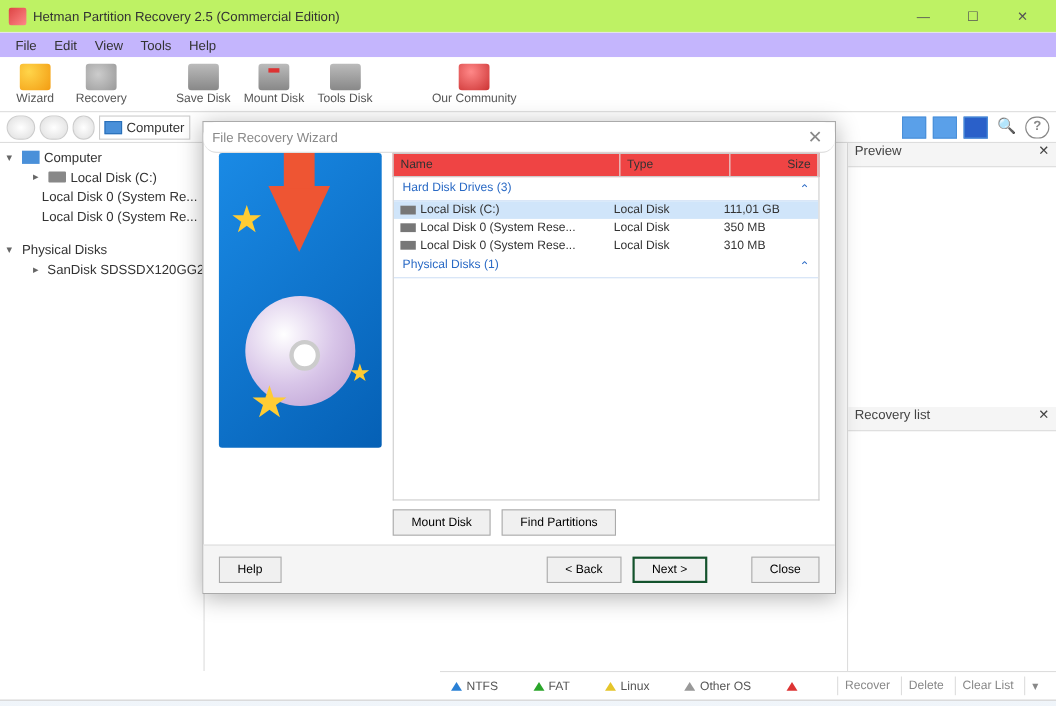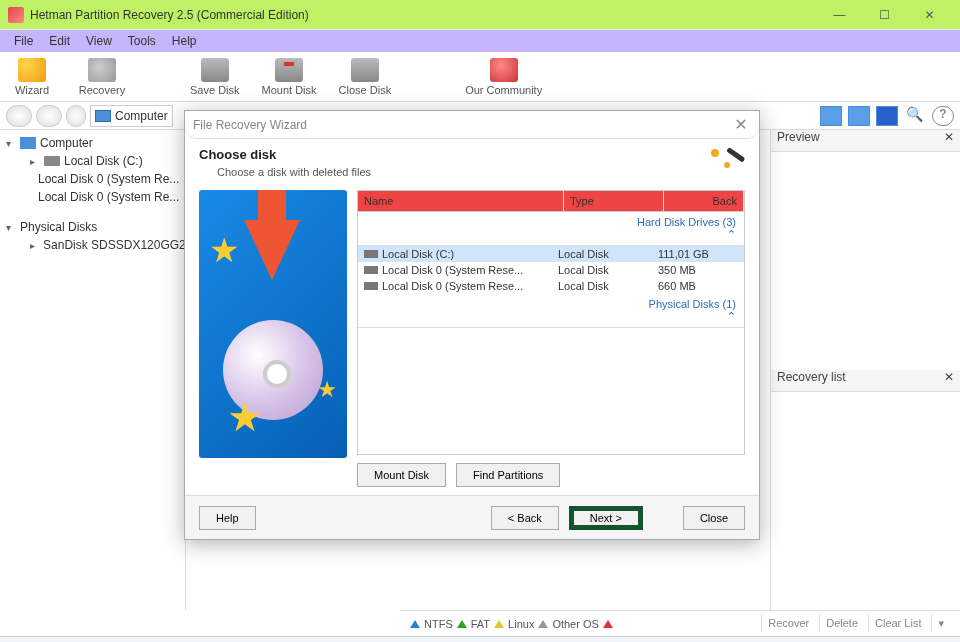--- a/index.html
+++ b/index.html
@@ -10,21 +10,21 @@
 .titlebar .app-icon { width: 16px; height: 16px; margin-right: 6px; background: linear-gradient(135deg,#d44,#f88); border-radius: 2px; }
 .titlebar .title { flex: 1; font-size: 12px; color: #333; }
 .titlebar .win-controls { display: flex; }
 .titlebar .win-controls div { width: 45px; height: 30px; display: flex; align-items: center; justify-content: center; cursor: pointer; color: #555; }
 
 
 .menubar { height: 22px; background: #c4b5fd; display: flex; align-items: center; padding: 0 6px; font-size: 12px; }
 .menubar span { padding: 2px 8px; cursor: pointer; }
 
 
-.toolbar { height: 50px; background: #fff; display: flex; align-items: center; padding: 2px 8px; gap: 22px; border-bottom: 1px solid #ddd; }
+.toolbar { height: 50px; background: #fff; display: flex; align-items: center; padding: 2px 8px; gap: 12px; border-bottom: 1px solid #ddd; }
 .tool-item { display: flex; flex-direction: column; align-items: center; font-size: 11px; color: #555; cursor: pointer; min-width: 48px; }
 .tool-item .ticon { width: 28px; height: 24px; border-radius: 3px; margin-bottom: 2px; display:flex;align-items:center;justify-content:center;}
 .ticon.wizard { background: radial-gradient(circle at 30% 30%, #ffd54a, #f39c12); position:relative;}
 .ticon.recovery { background: radial-gradient(circle at 40% 40%, #ccc, #999); }
 .ticon.save-disk,.ticon.mount-disk,.ticon.close-disk { background: linear-gradient(#bbb,#888); }
 .ticon.mount-disk::after{content:"";width:10px;height:4px;background:#d33;position:relative;top:-6px;display:block;margin:0 auto;}
 .ticon.community { background: radial-gradient(circle at 40% 30%, #f88, #c33); }
 
 
 .navbar { height: 28px; border-bottom: 1px solid #ddd; display: flex; align-items: center; padding: 0 6px; gap: 4px; }
@@ -48,21 +48,21 @@
 .tree-item.indent { padding-left: 30px; }
 .tree-item.indent2 { padding-left: 30px; }
 
 .center { flex: 1; position: relative; }
 
 .right-panels { width: 190px; border-left: 1px solid #ddd; display: flex; flex-direction: column; }
 .panel-header { height: 22px; background: #f5f5f5; border-bottom: 1px solid #ddd; display: flex; align-items: flex-start; justify-content: space-between; padding: 0 6px; font-size: 12px; color: #444; }
 .panel-body { flex: 1; }
 
 
-.legend-bar { display: flex; align-items: center; gap: 4px; padding: 4px 10px; border-top: 1px solid #ddd; font-size: 11px; margin-left: 400px; }
+.legend-bar { display: flex; align-items: center; gap: 32px; padding: 4px 10px; border-top: 1px solid #ddd; font-size: 11px; margin-left: 400px; }
 .legend-item { display: flex; align-items: center; gap: 4px; color: #555; }
 .lg-tri { width: 0; height: 0; border-left: 5px solid transparent; border-right: 5px solid transparent; border-bottom: 8px solid; }
 .legend-right { margin-left: auto; display: flex; gap: 4px; color: #888; }
 .legend-right span { padding: 2px 6px; border-left: 1px solid #ddd; }
 
 
 .statusbar { height: 50px; background: linear-gradient(#f0f5fa,#e5edf5); border-top: 1px solid #ccc; display: flex; align-items: center; padding: 4px 12px; gap: 14px; }
 
 
 .dialog { position: absolute; left: 184px; top: 110px; width: 576px; height: 430px; background: #fff; border: 1px solid #aaa; box-shadow: 0 4px 20px rgba(0,0,0,0.3); z-index: 100; display: flex; flex-direction: column; }
@@ -82,32 +82,32 @@
 .dlg-image .star2 { position:absolute; left:28px; bottom:18px; color:#fc3; font-size:40px; }
 .dlg-image .star3 { position:absolute; right:10px; bottom:55px; color:#fc3; font-size:22px; }
 
 .dlg-list { flex: 1; display: flex; flex-direction: column; }
 .list-header { display: flex; border: 1px solid #ccc; border-bottom: 1px solid #ccc; background: #ef4444; font-size: 11px; }
 .list-header div { padding: 4px 6px; border-right: 1px solid #e5e5e5; }
 .col-name { flex: 1; }
 .col-type { width: 100px; }
 .col-size { width: 80px; text-align: right; }
 .list-body { flex: 1; border: 1px solid #ccc; border-top: none; overflow: auto; font-size: 11px; }
-.group-row { color: #2a6ac5; padding: 4px 8px; display: flex; align-items: flex-end; border-bottom: 1px solid #d0e0f5; flex-direction: column; }
+.group-row { color: #2a6ac5; padding: 4px 8px; display: flex; align-items: flex-start; border-bottom: 1px solid #d0e0f5; }
 .group-row .collapse { margin-left: auto; color: #2a6ac5; cursor: pointer; }
 .data-row { display: flex; padding: 2px 6px; align-items: center; cursor: pointer; }
 .data-row.selected { background: #d0e5fa; }
 .data-row .disk-sm { width: 14px; height: 8px; background: #777; margin-right: 4px; }
 .data-row .col-name { flex: 1; white-space: nowrap; overflow: hidden; text-overflow: ellipsis; }
 .data-row .col-type { width: 100px; }
 .data-row .col-size { width: 80px; text-align: left; }
 
 .dlg-side-btns { display: flex; gap: 10px; margin-top: 8px; }
 .dlg-btn { height: 24px; padding: 0 16px; background: #f0f0f0; border: 1px solid #aaa; font-size: 11px; cursor: pointer; display: flex; align-items: center; }
-.dlg-btn.primary { border: 5px solid #14532d; }
+.dlg-btn.primary { border: 2px solid #14532d; }
 
 .dlg-footer { height: 44px; border-top: 1px solid #ddd; background: #f5f5f5; display: flex; align-items: center; padding: 0 14px; gap: 10px; }
 .dlg-footer .spacer { flex: 1; }
 </style>
 </head>
 <body>
 
 <div class="titlebar">
   <div class="app-icon"></div>
   <div class="title">Hetman Partition Recovery 2.5 (Commercial Edition)</div>
@@ -139,21 +139,21 @@
   <div class="tool-item">
       <div class="ticon save-disk"></div>
       <span>Save Disk</span>
     </div>
   <div class="tool-item">
       <div class="ticon mount-disk"></div>
       <span>Mount Disk</span>
     </div>
   <div class="tool-item">
       <div class="ticon close-disk"></div>
-      <span>Close Disk</span>
+      <span>Tools Disk</span>
     </div>
   <div style="width:30px"></div>
   <div class="tool-item">
       <div class="ticon community"></div>
       <span>Our Community</span>
     </div>
 </div>
 
 <div class="navbar">
   <div class="nav-btn"></div>
@@ -255,44 +255,33 @@
 
   <div style="width:20px"></div>
 
 </div>
 
 <div class="dialog">
   <div class="dlg-title">
     <span>File Recovery Wizard</span>
     <span class="dlg-close">✕</span>
   </div>
-  <div class="dlg-header">
-    <div class="h1">Choose disk</div>
-    <div class="h2">Choose a disk with deleted files</div>
-    <div class="wand">
-      <svg viewBox="0 0 44 36">
-          <circle cx="10" cy="10" r="4" fill="#f5a623"></circle>
-          <circle cx="22" cy="22" r="3" fill="#f5a623"></circle>
-          <rect x="24" y="4" width="20" height="5" rx="2" fill="#333" transform="rotate(35 24 4)"></rect>
-        </svg>
-    </div>
-  </div>
   <div class="dlg-body">
     <div class="dlg-image">
       <div class="arrow"></div>
       <div class="disc"></div>
       <div class="star1">★</div>
         <div class="star2">★</div>
         <div class="star3">★</div>
     </div>
     <div class="dlg-list">
       <div class="list-header">
         <div class="col-name">Name</div>
         <div class="col-type">Type</div>
-        <div class="col-size">Back</div>
+        <div class="col-size">Size</div>
       </div>
       <div class="list-body">
         <div class="group-row">
           <span>Hard Disk Drives (3)</span>
           <span class="collapse">⌃</span>
         </div>
         <div class="data-row selected">
           <div class="disk-sm"></div>
           <div class="col-name">Local Disk (C:)</div>
           <div class="col-type">Local Disk</div>
@@ -301,21 +290,21 @@
         <div class="data-row">
           <div class="disk-sm"></div>
           <div class="col-name">Local Disk 0 (System Rese...</div>
           <div class="col-type">Local Disk</div>
           <div class="col-size">350 MB</div>
         </div>
         <div class="data-row">
           <div class="disk-sm"></div>
           <div class="col-name">Local Disk 0 (System Rese...</div>
           <div class="col-type">Local Disk</div>
-          <div class="col-size">660 MB</div>
+          <div class="col-size">310 MB</div>
         </div>
         <div class="group-row">
           <span>Physical Disks (1)</span>
           <span class="collapse">⌃</span>
         </div>
       </div>
       <div class="dlg-side-btns">
         <button class="dlg-btn">Mount Disk</button>
         <button class="dlg-btn">Find Partitions</button>
       </div>

